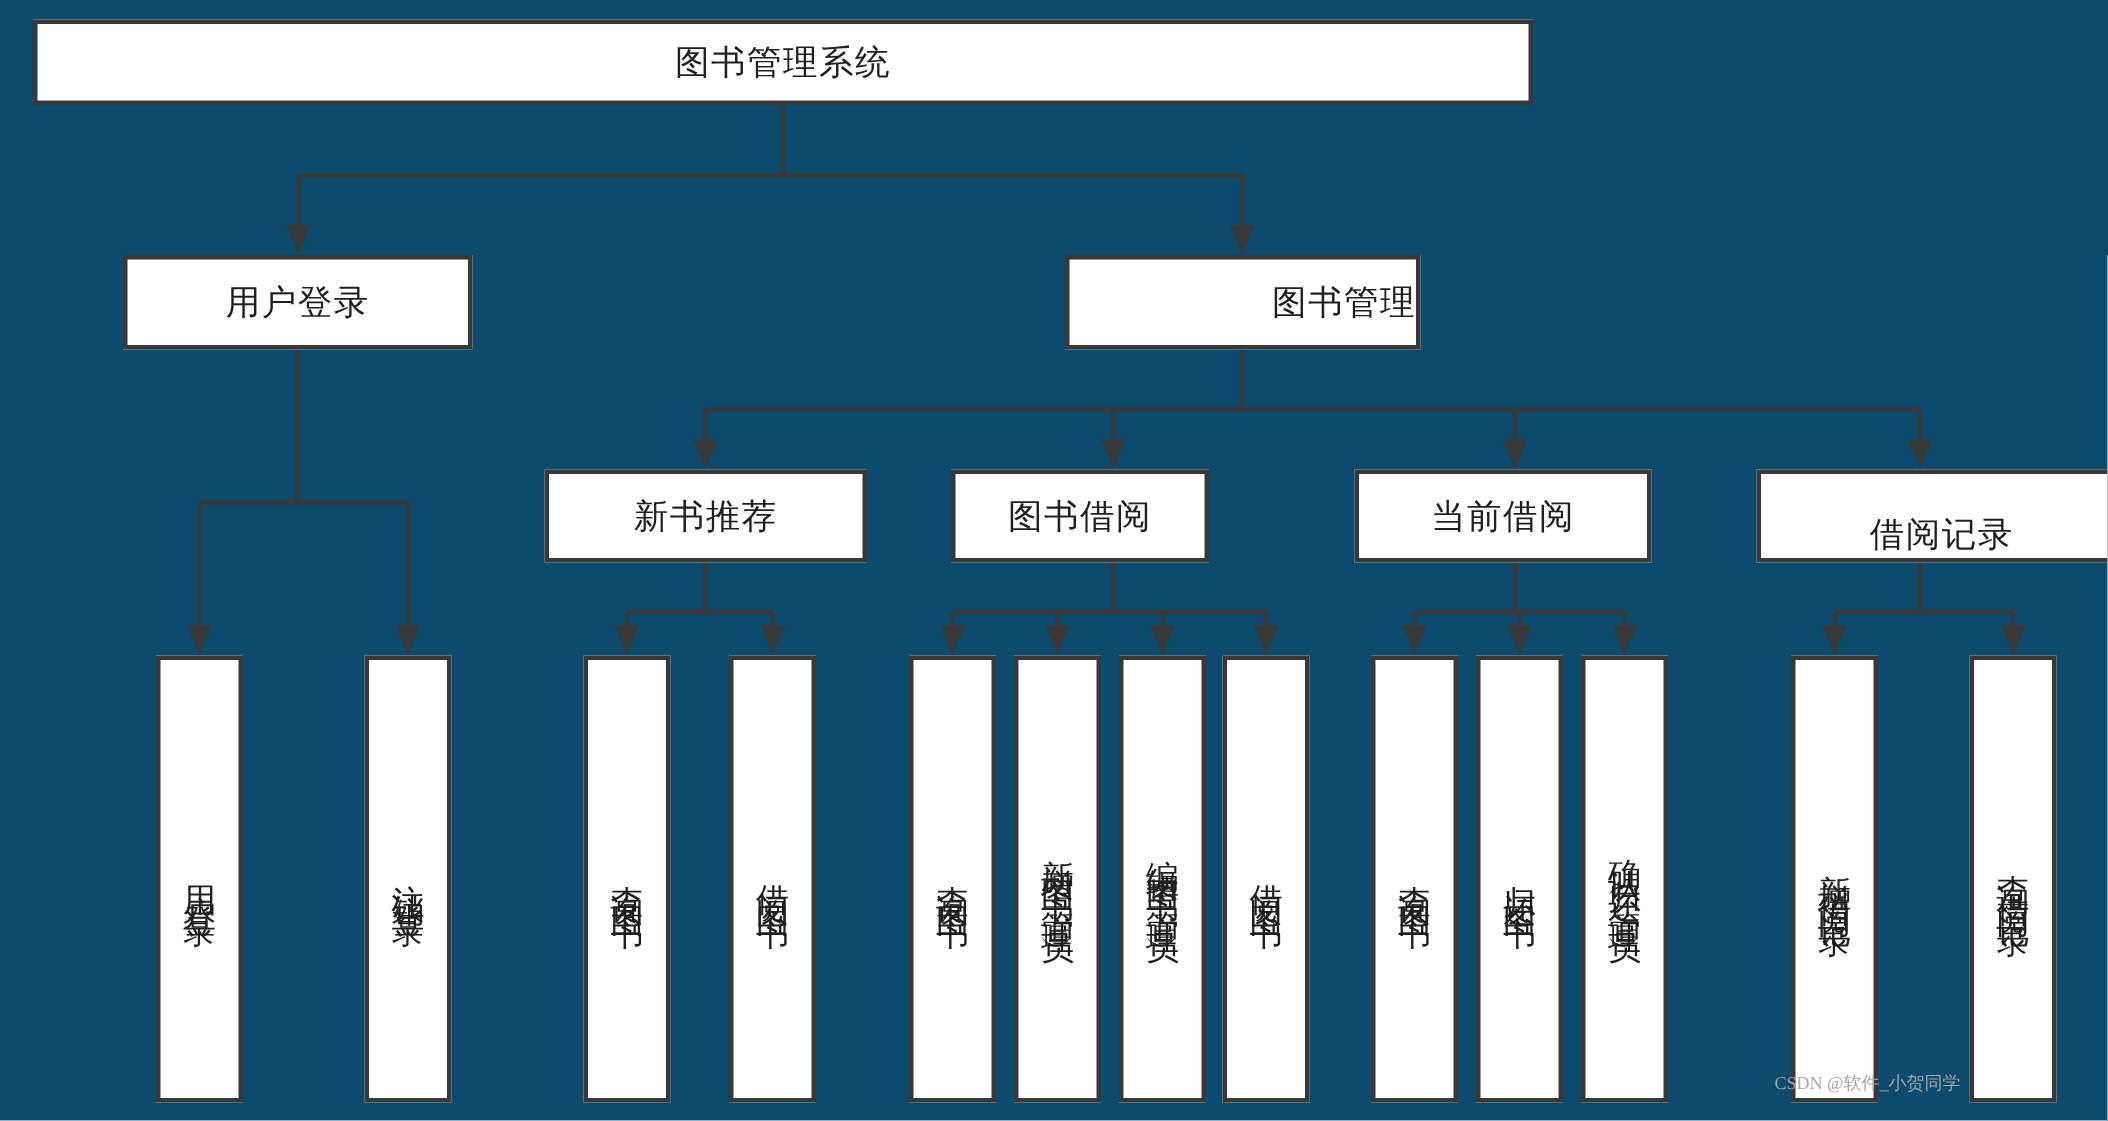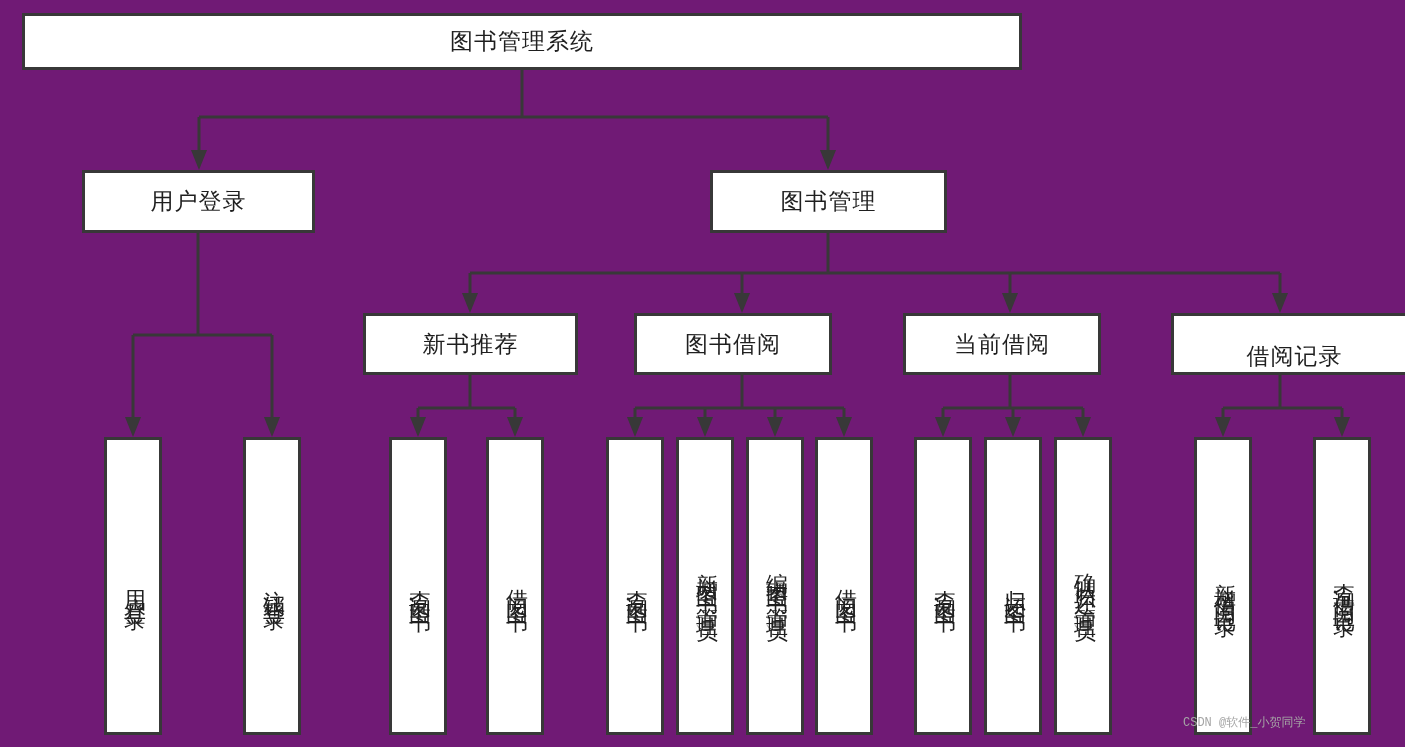--- a/index.html
+++ b/index.html
@@ -1,20 +1,20 @@
 <!DOCTYPE html>
 <html><head>
 <meta charset="utf-8">
 <style>
   html,body{margin:0;padding:0;background:#ffffff;}
   .canvas{
     position:relative;
     width:1405px;height:747px;
-    background:#701a75;
-    font-family:Liberation Mono, monospace;
+    background:#0c4a6e;
+    font-family:Liberation Serif, serif;
     overflow:hidden;
   }
   svg.connectors{position:absolute;left:0;top:0;z-index:1;}
   .node{
     position:absolute;
     box-sizing:border-box;
     background:#ffffff;
     border:3px solid #383838;
     display:flex;align-items:center;justify-content:center;
     z-index:2;
@@ -29,23 +29,23 @@
   .vbox .lbl{
     writing-mode:vertical-rl;
     text-orientation:mixed;
     font-size:22px;
     letter-spacing:7px;
     line-height:1;
   }
   
   #n-root{left:22px;top:13px;width:1000px;height:57px;}
   #n-user-login-branch{left:82px;top:170px;width:233px;height:63px;}
-  #n-book-mgmt{left:710px;top:170px;width:237px;height:63px;}
+  #n-book-mgmt{left:710px;top:170px;width:237px;height:63px;justify-content:flex-end;}
   #n-new-book-rec{left:363px;top:313px;width:215px;height:62px;}
-  #n-book-borrow{left:634px;top:313px;width:198px;height:62px;}
+  #n-book-borrow{left:634px;top:313px;width:172px;height:62px;}
   #n-current-borrow{left:903px;top:313px;width:198px;height:62px;}
   #n-borrow-records{left:1171px;top:313px;width:247px;height:62px;align-items:flex-end;}
   
   #n-leaf-user-login{left:104px;}
   #n-leaf-logout{left:243px;}
   #n-leaf-query-books-1{left:389px;}
   #n-leaf-borrow-books-1{left:486px;}
   #n-leaf-query-books-2{left:606px;}
   #n-leaf-add-book{left:676px;}
   #n-leaf-edit-book{left:746px;}

